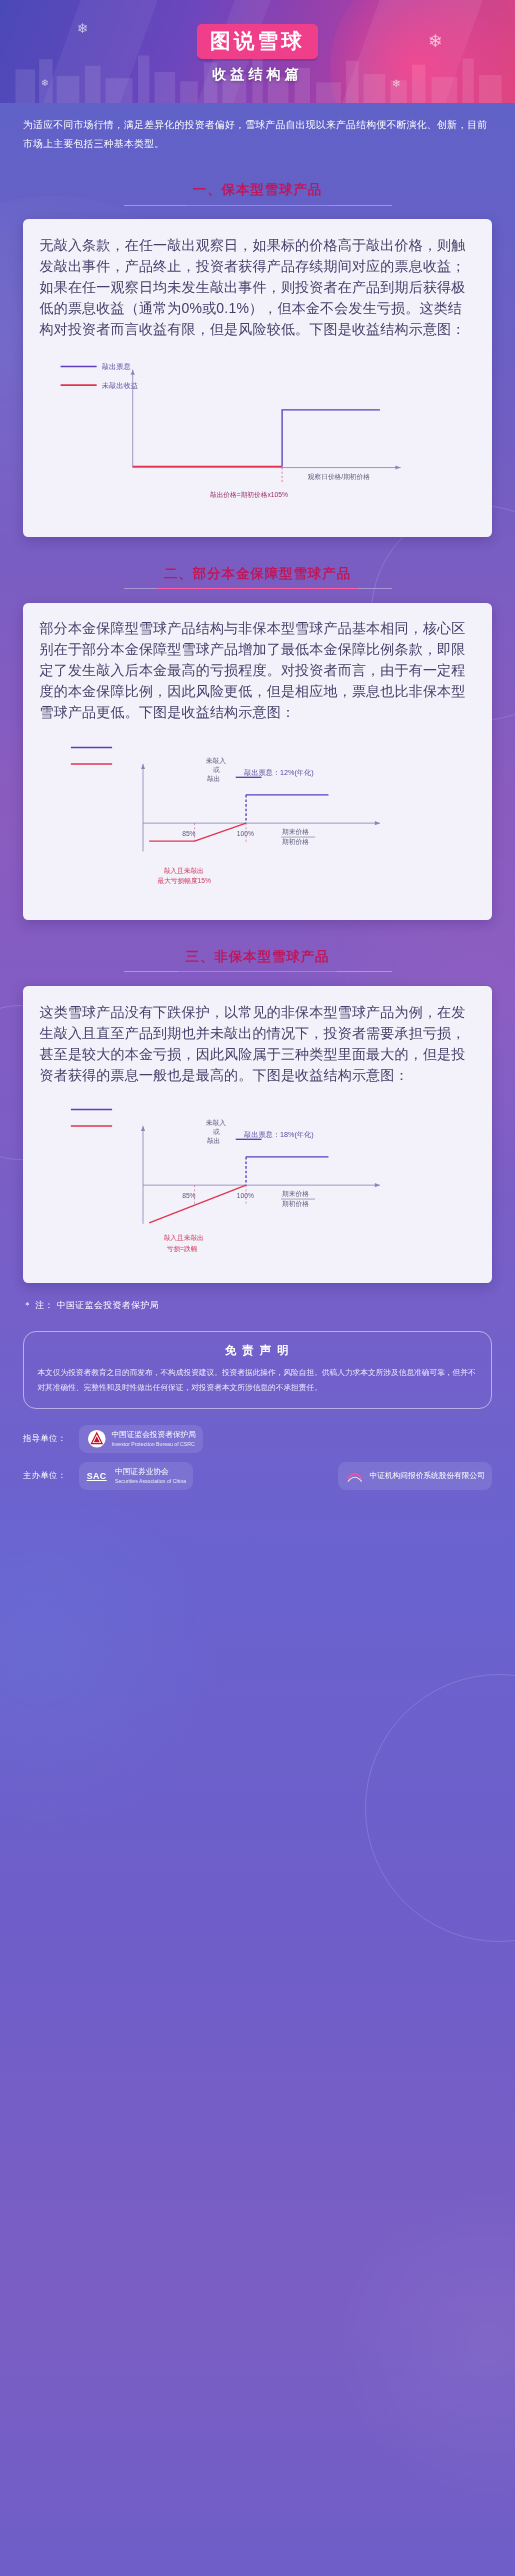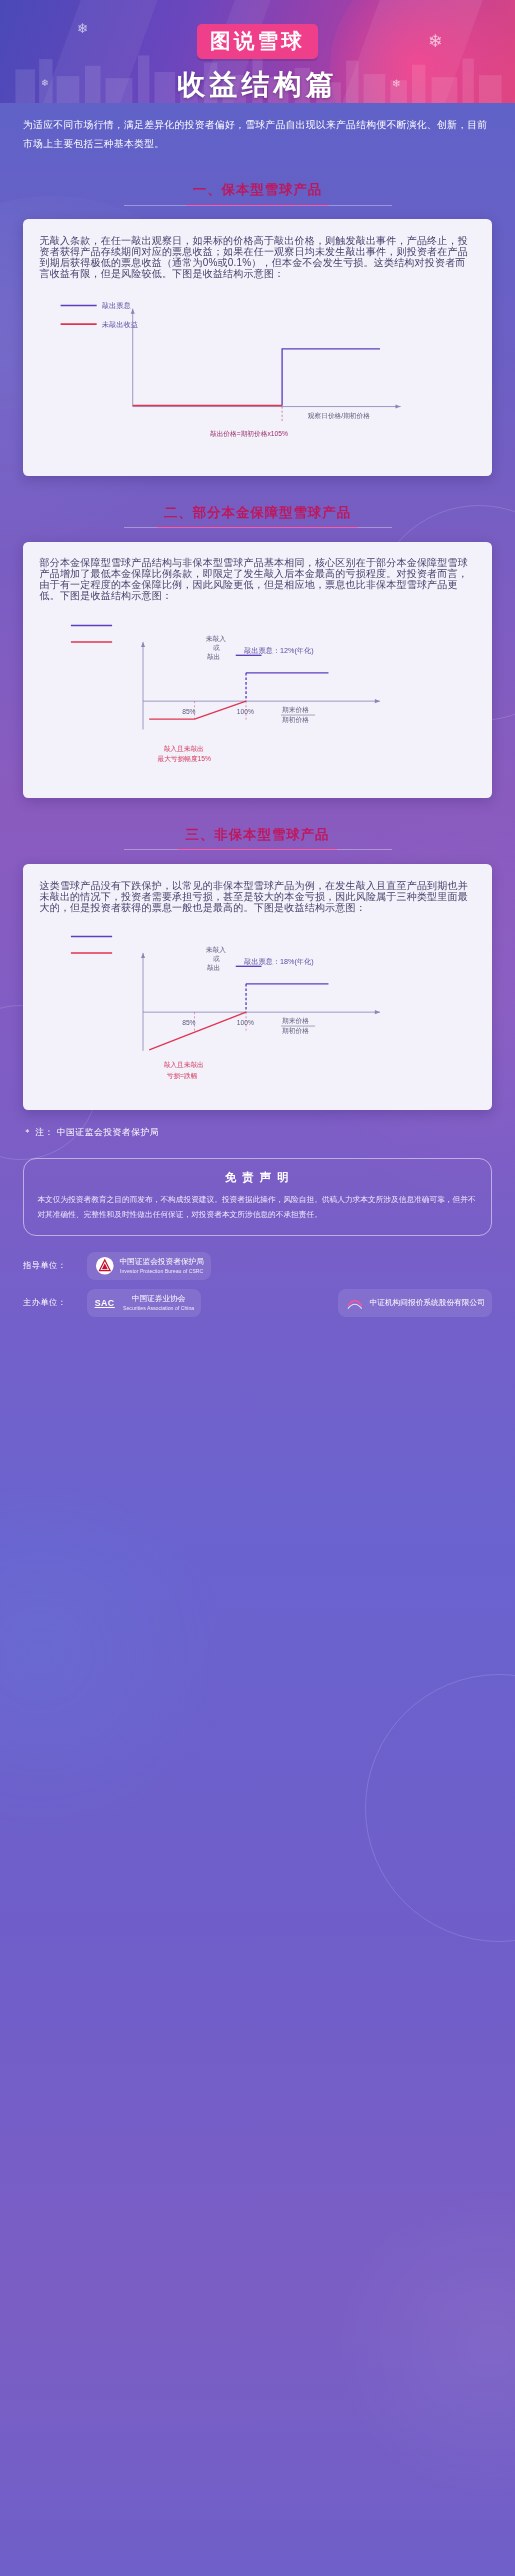--- a/index.html
+++ b/index.html
@@ -36,59 +36,59 @@
   .hero .s1 { left:62px; } .hero .s2 { left:216px; width:36px; } .hero .s3 { left:361px; width:103px; background:rgba(255,255,255,.09); }
   .hero .pinkglow { position:absolute; right:-31px; top:-41px; width:216px; height:216px; border-radius:50%;
     background:radial-gradient(circle at 40% 50%, rgba(255,70,140,.75), rgba(255,70,140,0) 62%); }
 
   .title-wrap { position:absolute; left:0; right:0; top:24px; text-align:center; z-index:3; }
   .title-main {
     display:inline-block; font-size:20.6px; font-weight:bold; letter-spacing:3.1px;
     background:#f03f8a; color:#fff; padding:3.1px 13.4px 4.1px; border-radius:5px;
     box-shadow:0 2.1px 0 rgba(0,0,0,.12);
   }
-  .title-sub { margin-top:7.2px; font-size:28px; font-weight:bold; letter-spacing:4.1px; color:#fff;
+  .title-sub { margin-top:7.2px; font-size:14px; font-weight:bold; letter-spacing:4.1px; color:#fff;
     text-shadow:0 1px 3.1px rgba(0,0,0,.3); }
   .snow { position:absolute; color:rgba(255,255,255,.65); font-size:13.4px; }
   .sn1 { left:77px; top:20.6px; } .sn2 { left:428px; top:31px; font-size:17.5px; } .sn3 { left:392px; top:77px; font-size:10.3px; }
   .sn4 { left:41px; top:77px; font-size:9.3px; }
 
   
   .intro { position:relative; z-index:2; margin:13.4px 23px 0; font-size:9.8px; line-height:18.5px; letter-spacing:0.3px; }
 
   
   .sec-head { position:relative; z-index:2; margin:28px auto 0; width:268px; text-align:center; }
   .sec-head .label { display:inline-block; font-size:13.4px; font-weight:bold; color:#be185d; letter-spacing:1px;
     border-bottom:1.5px solid #ff5fa2; padding:0 7.2px 5.2px; }
   .sec-head .line { height:0.5px; background:rgba(255,255,255,.35); margin-top:-1px; }
 
   
   .card { position:relative; z-index:2; margin:14.4px 23px 0; background:#f3f1fa; color:#3a3a5c;
     border-radius:5.2px; padding:15.5px 16.5px 17.5px; box-shadow:0 3.1px 11.3px rgba(30,20,80,.22); }
-  .card p { margin:0 0 9.3px; font-size:10px; line-height:11px; color:#44406a; letter-spacing:0.2px; }
+  .card p { margin:0 0 9.3px; font-size:14px; line-height:21px; color:#44406a; letter-spacing:0.2px; }
 
   
   .chart { position:relative; width:100%; height:170px; margin-top:3.1px; }
   .chart svg { display:block; }
   .legend-txt { font-size:14px; fill:#5a4fa0; }
   .axis-txt { font-size:13px; fill:#5a5a7a; }
   .note-txt { font-size:13px; fill:#9b2f6a; }
   .red-txt { font-size:13px; fill:#d23b5e; }
 
   
   .footnote { position:relative; z-index:2; margin:17.5px 23px 0; font-size:8.8px; color:#fff; letter-spacing:0.5px; }
 
   
   .disc { position:relative; z-index:2; margin:18.5px 23px 0; border:0.5px solid rgba(255,255,255,.5); border-radius:13px; padding:11.3px 13.4px 13.4px; }
   .disc h3 { margin:0 0 7.2px; text-align:center; font-size:11.3px; letter-spacing:1.5px; font-weight:bold; }
   .disc p { margin:0; font-size:7.7px; line-height:15px; color:#efeafc; }
 
   
   .orgs { position:relative; z-index:2; margin:15.5px 23px 0; }
-  .org-row { display:flex; align-items:center; gap:21px; margin-bottom:9.3px;text-align:center; }
+  .org-row { display:flex; align-items:center; gap:13px; margin-bottom:9.3px; }
   .org-row .lbl { font-size:8.2px; letter-spacing:0.5px; white-space:nowrap; }
   .org-chip { display:flex; align-items:center; gap:5.2px; background:rgba(255,255,255,.10); border-radius:8px; padding:4.1px 7.2px; }
   .org-chip .nm { font-size:7.7px; line-height:9.3px; }
   .org-chip .en { font-size:5.2px; opacity:.85; line-height:6.7px; }
   .mark { width:19.6px; height:19.6px; flex:0 0 19.6px; }
   .orgs .spacer { flex:1; }
   .bottom-pad { height:20.6px; }
 </style>
 </head>
 <body>

